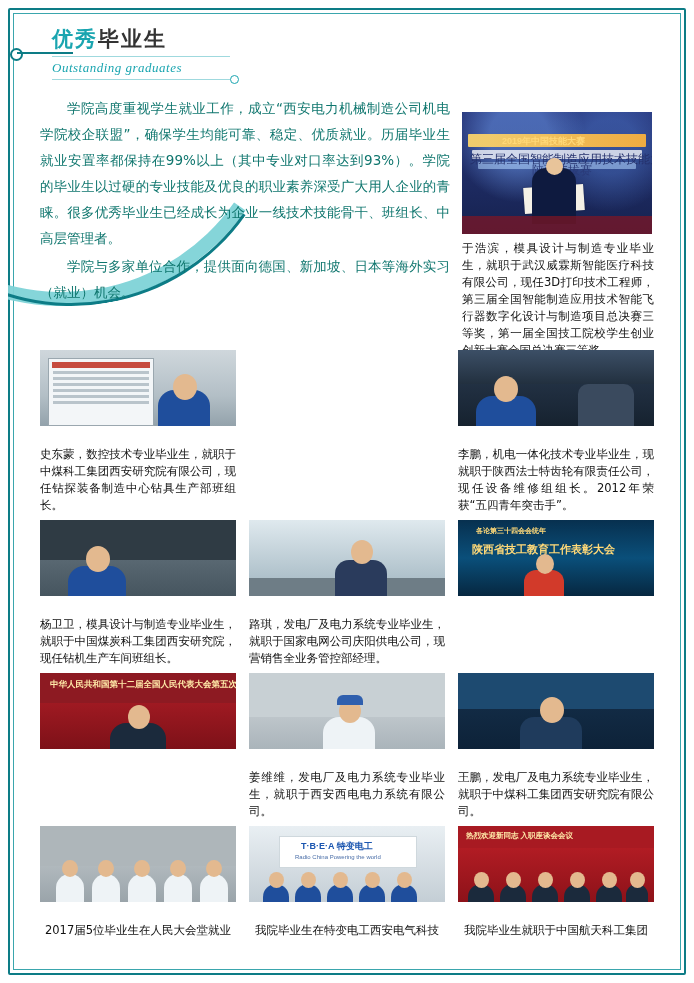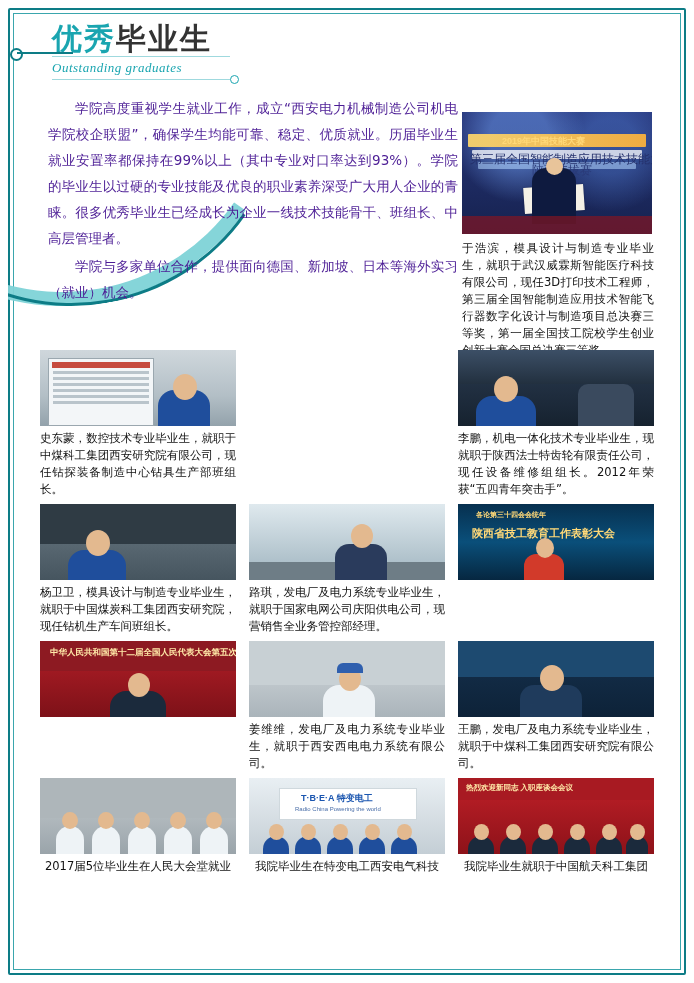--- a/index.html
+++ b/index.html
@@ -51,42 +51,42 @@
   .header{
     position:absolute;left:52px;top:22px;width:300px;height:60px;
   }
   .title-line{
     position:absolute;left:-35px;top:30px;width:56px;height:2px;background:#0d7c86;
   }
   .title-dot{
     position:absolute;left:-42px;top:26px;width:9px;height:9px;border:2px solid #0d7c86;border-radius:50%;background:#fff;
   }
   .title-cn{
-    font-size:30px;font-weight:bold;letter-spacing:2px;line-height:34px;
+    font-size:21px;font-weight:bold;letter-spacing:2px;line-height:34px;
     white-space:nowrap;
   }
   .title-cn .t1{color:#1aa5b0;}
   .title-cn .t2{color:#333333;}
   .title-en{
     margin-top:4px;font-size:13px;color:#1aa5b0;letter-spacing:.5px;
     font-family:"Liberation Serif","DejaVu Serif",serif;font-style:italic;
   }
   .title-underline{
     position:absolute;left:0;top:34px;width:178px;height:1px;background:#9fd9de;
   }
   .title-underline2{
     position:absolute;left:0;top:57px;width:178px;height:1px;background:#9fd9de;
   }
   .title-enddot{
     position:absolute;left:178px;top:53px;width:7px;height:7px;border:1px solid #1aa5b0;border-radius:50%;background:#fff;
   }
   
   .intro{
-    position:absolute;left:48px;top:95px;width:410px;
-    font-size:13.5px;line-height:26px;color:#4c1d95;text-align:justify;
+    position:absolute;left:40px;top:95px;width:410px;
+    font-size:13.5px;line-height:26px;color:#0f766e;text-align:justify;
     font-family:"DejaVu Sans","Liberation Sans",sans-serif;
   }
   .intro p{margin:0 0 2px 0;text-indent:2em;}
   
   .hero{
     position:absolute;left:462px;top:112px;width:190px;height:122px;
     background:linear-gradient(160deg,#20306b 0%,#2b4a91 45%,#1b2a5e 100%);
     overflow:hidden;border:0;
   }
   .hero .stage{
@@ -133,21 +133,21 @@
   
   .grid{
     position:absolute;left:40px;top:350px;width:614px;
   }
   .row{display:flex;justify-content:space-between;margin-bottom:6px;}
   .card{width:196px;}
   .card .photo{
     width:196px;height:76px;overflow:hidden;position:relative;background:#888;
   }
   .card .cap{
-    margin-top:4px;font-size:11.5px;line-height:17px;color:#111;text-align:justify;
+    margin-top:20px;font-size:11.5px;line-height:17px;color:#111;text-align:justify;
     font-family:"DejaVu Sans","Liberation Sans",sans-serif;
   }
   
   .row-bottom .card{width:196px;}
   .row-bottom .cap{text-align:center;}
   
   .ph{position:absolute;inset:0;}
   .p-office{background:linear-gradient(180deg,#cfd7dc 0%,#b3bfc6 60%,#93a2ab 100%);}
   .p-screen{position:absolute;left:8px;top:8px;width:104px;height:66px;background:#f3f6f8;border:1px solid #9aa7af;}
   .p-screen .bar{height:6px;background:#c64b3f;margin:3px;}

